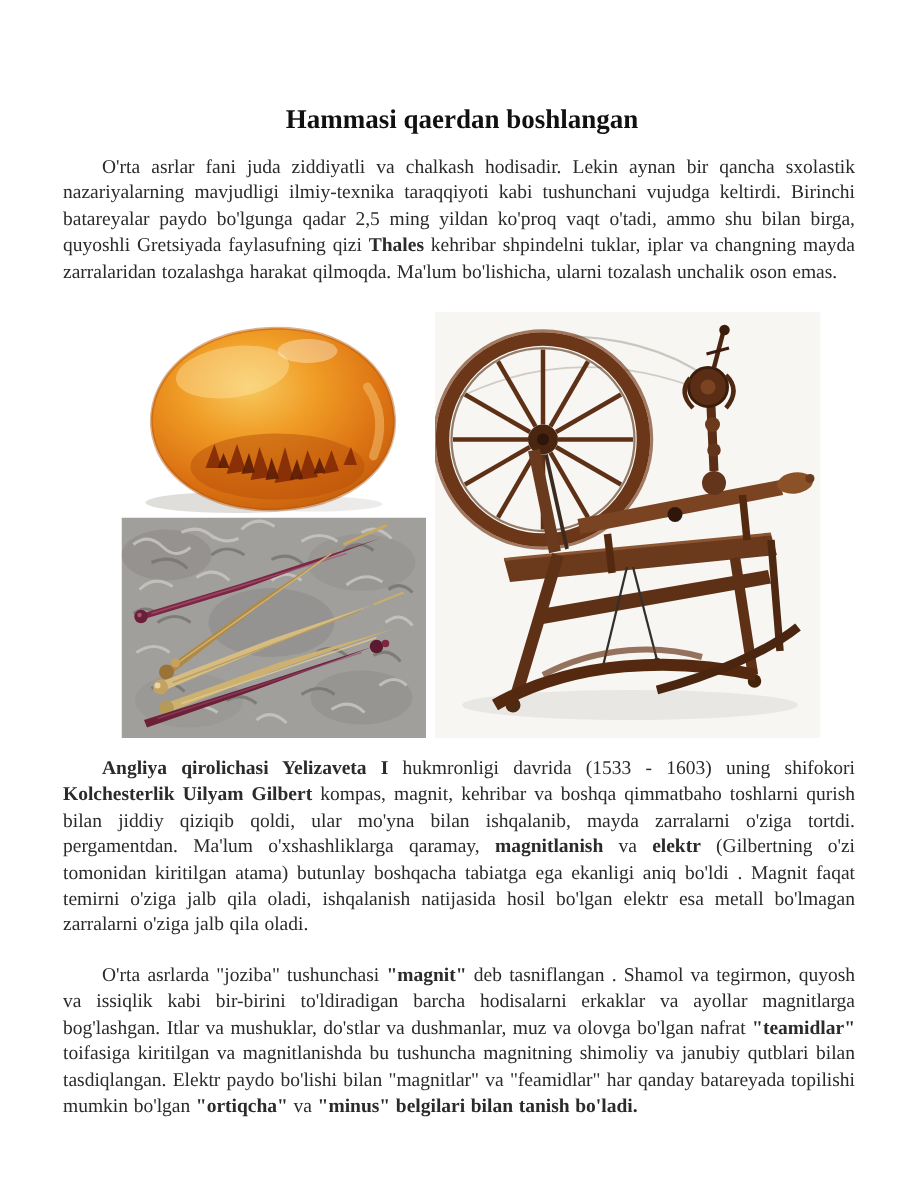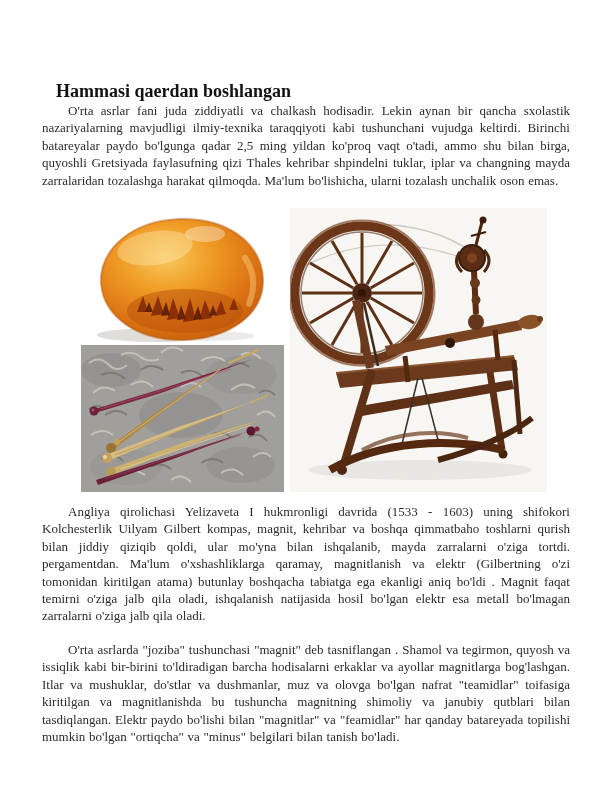--- a/index.html
+++ b/index.html
@@ -14,42 +14,42 @@
     background: #ffffff;
     font-family: "Liberation Serif", serif;
     color: #2b2b2b;
     overflow: hidden;
   }
   .doc-title {
     position: absolute;
     top: 66px;
     left: 42px;
     width: 528px;
-    margin: 14px;
-    text-align: left;
+    margin: 2px;
+    text-align: center;
     font-size: 18px;
     line-height: 22px;
     font-weight: bold;
     color: #111111;
   }
   .para {
     position: absolute;
     left: 42px;
     width: 528px;
     margin: 0;
     font-size: 13px;
     line-height: 17.4px;
     text-align: justify;
     text-indent: 26px;
     word-spacing: 0.5px;
   }
   .p1 { top: 102px; }
   .p2 { top: 503px; }
   .p3 { top: 641px; }
-  .run-b { font-weight: normal; }
+  .run-b { font-weight: bold; }
   .run-i { }
   figure.photo {
     position: absolute;
     margin: 0;
     padding: 0;
   }
   .fig-amber   { left: 85px;  top: 208px; width: 188px; height: 137px; }
   .fig-spindles{ left: 81px;  top: 345px; width: 203px; height: 147px; }
   .fig-wheel   { left: 290px; top: 208px; width: 257px; height: 284px; }
   figure.photo svg { display: block; width: 100%; height: 100%; }

